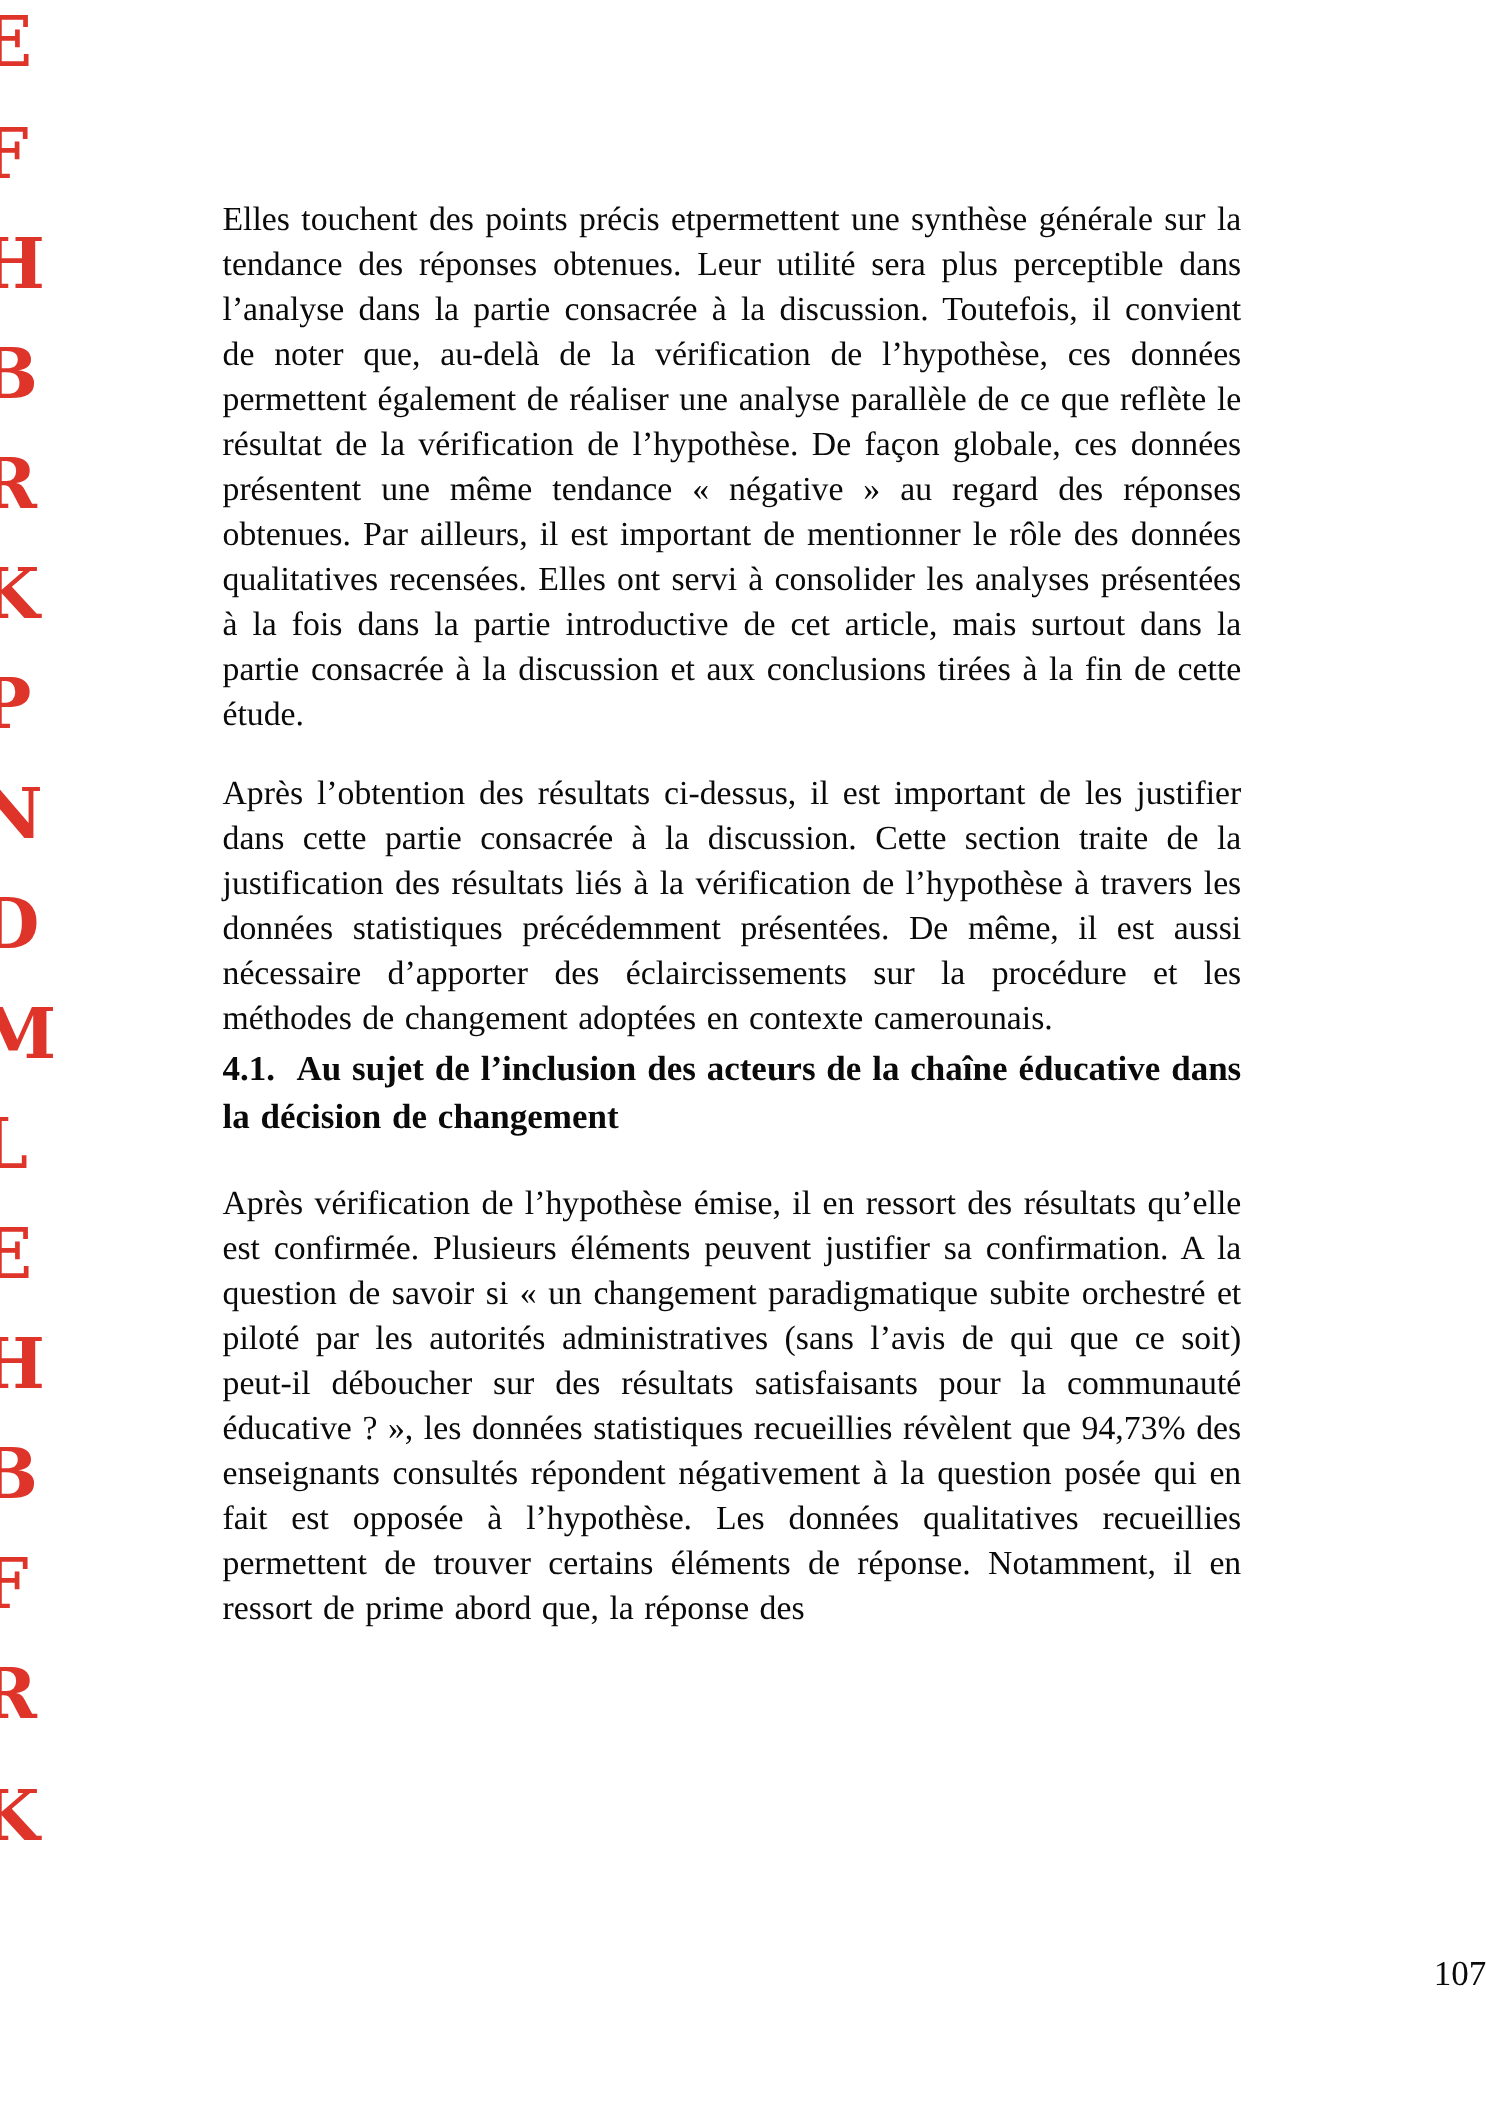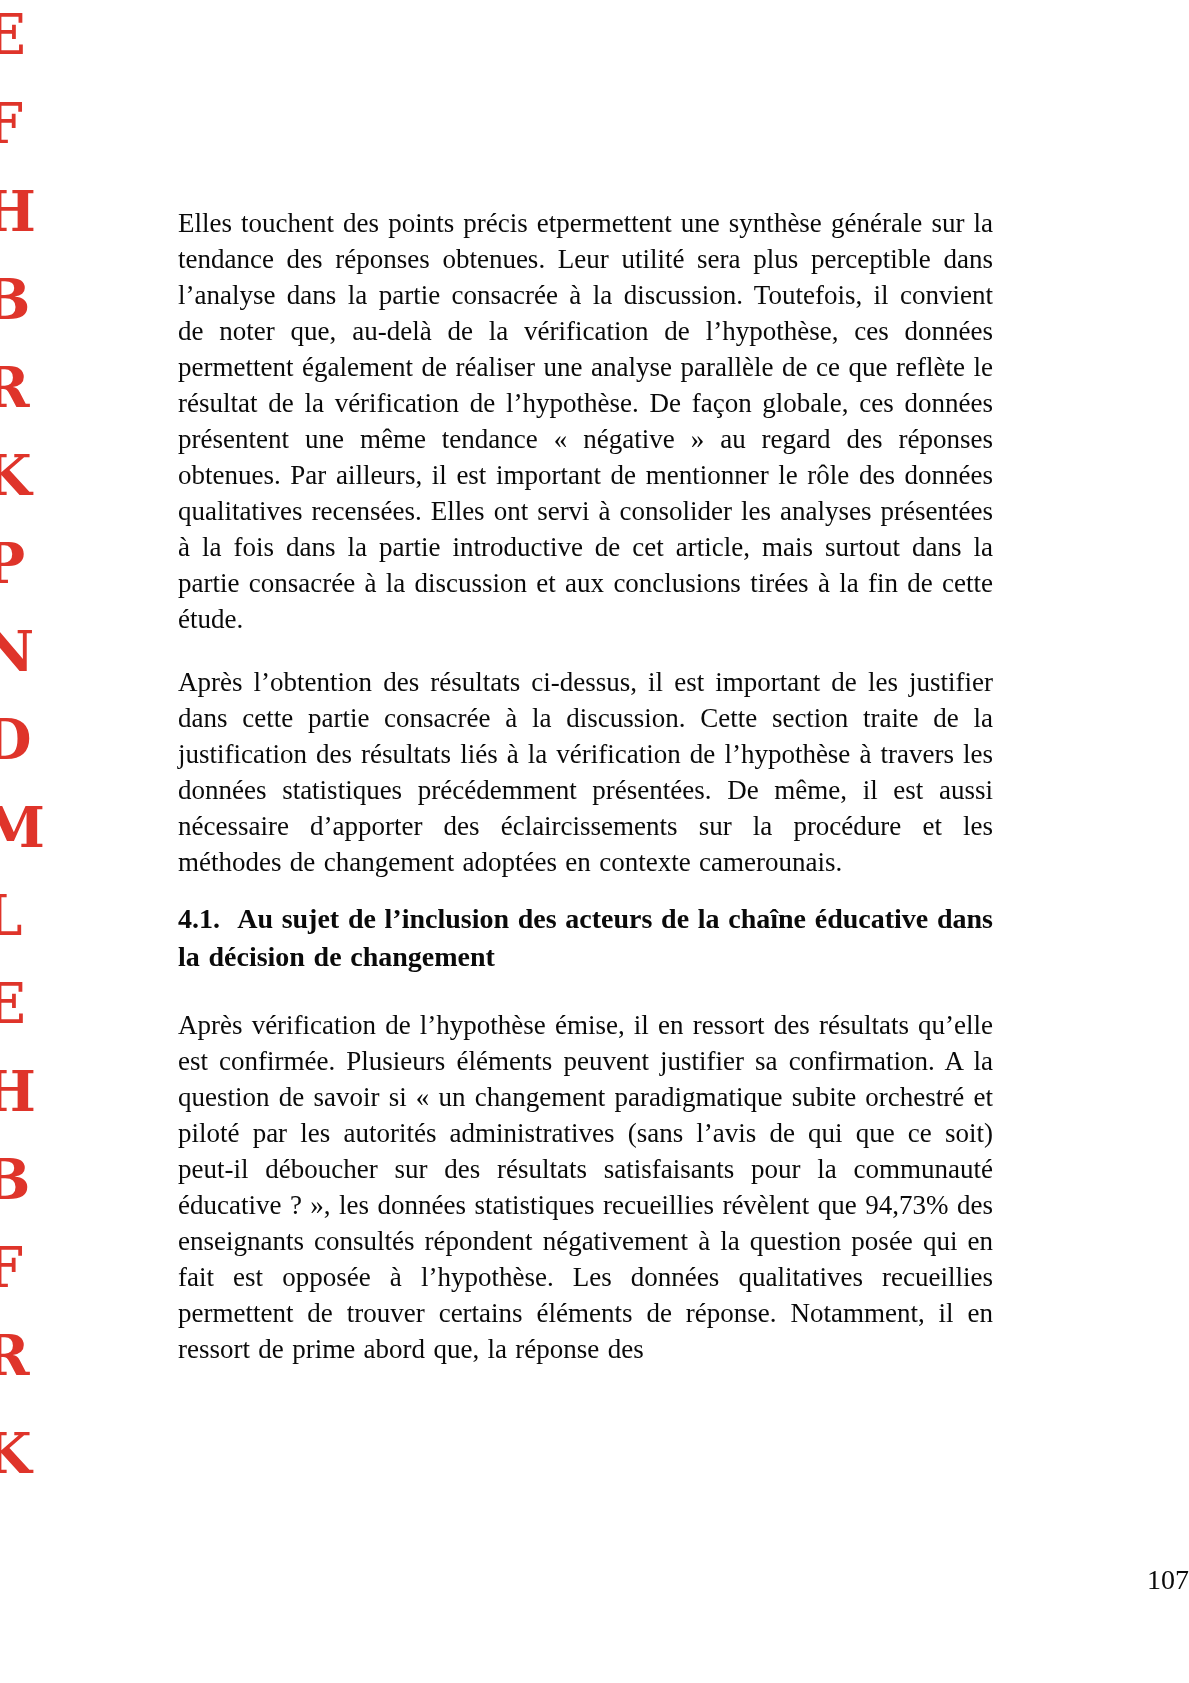--- a/index.html
+++ b/index.html
@@ -18,22 +18,22 @@
     top: 157px;
     width: 815px;
   }
   .body-text {
     font-size: 27px;
     line-height: 36px;
     text-align: justify;
     margin: 0;
     word-spacing: 0.06em;
   }
-  .p1 { margin-bottom: 27px; margin-top: 48px; }
-  .p2 { margin-bottom: 20px; }
+  .p1 { margin-bottom: 27px; }
+  .p2 { margin-bottom: 5px; }
   .p3 { margin-bottom: 0; margin-top: 31px; }
   .heading {
     font-weight: bold;
     font-size: 28px;
     margin: 0;
   }
   .h-main {
     line-height: 36px;
     margin-bottom: 39px;
     text-align: left;

